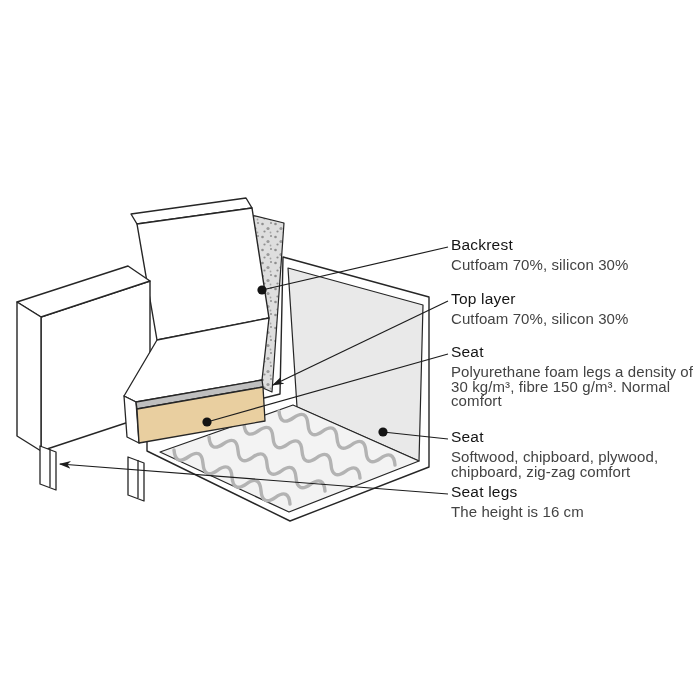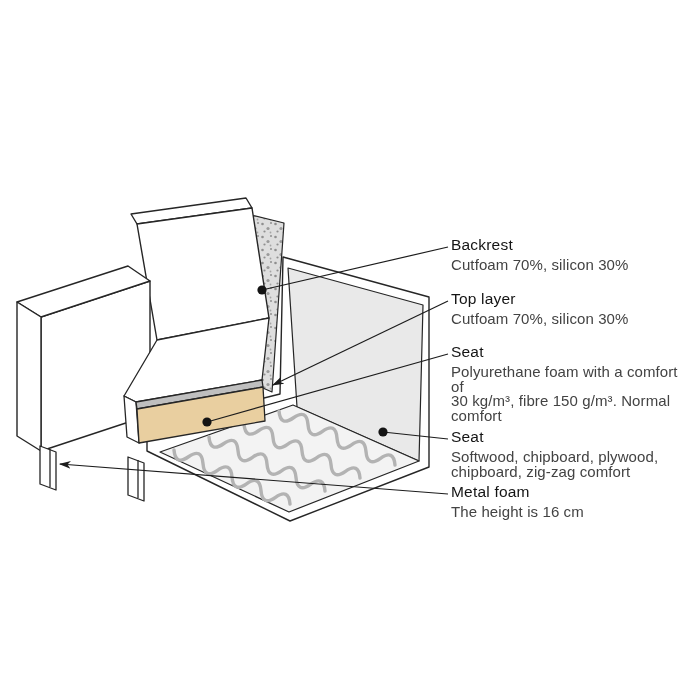--- a/index.html
+++ b/index.html
@@ -105,27 +105,27 @@
 </div>
 
 <div class="label" style="left:451px;top:290px">
   <div class="title">Top layer</div>
   <div class="line">Cutfoam 70%, silicon 30%</div>
   <div class="line"></div>
 </div>
 
 <div class="label" style="left:451px;top:343px">
   <div class="title">Seat</div>
-  <div class="line">Polyurethane foam with a comfort of</div>
+  <div class="line">Polyurethane foam legs a density of</div>
   <div class="line">30 kg/m³, fibre 150 g/m³. Normal comfort</div>
 </div>
 
 <div class="label" style="left:451px;top:428px">
   <div class="title">Seat</div>
   <div class="line">Softwood, chipboard, plywood,</div>
   <div class="line">chipboard, zig-zag comfort</div>
 </div>
 
 <div class="label" style="left:451px;top:483px">
-  <div class="title">Metal foam</div>
+  <div class="title">Seat legs</div>
   <div class="line">The height is 16 cm</div>
   <div class="line"></div>
 </div>
 
 </body></html>

